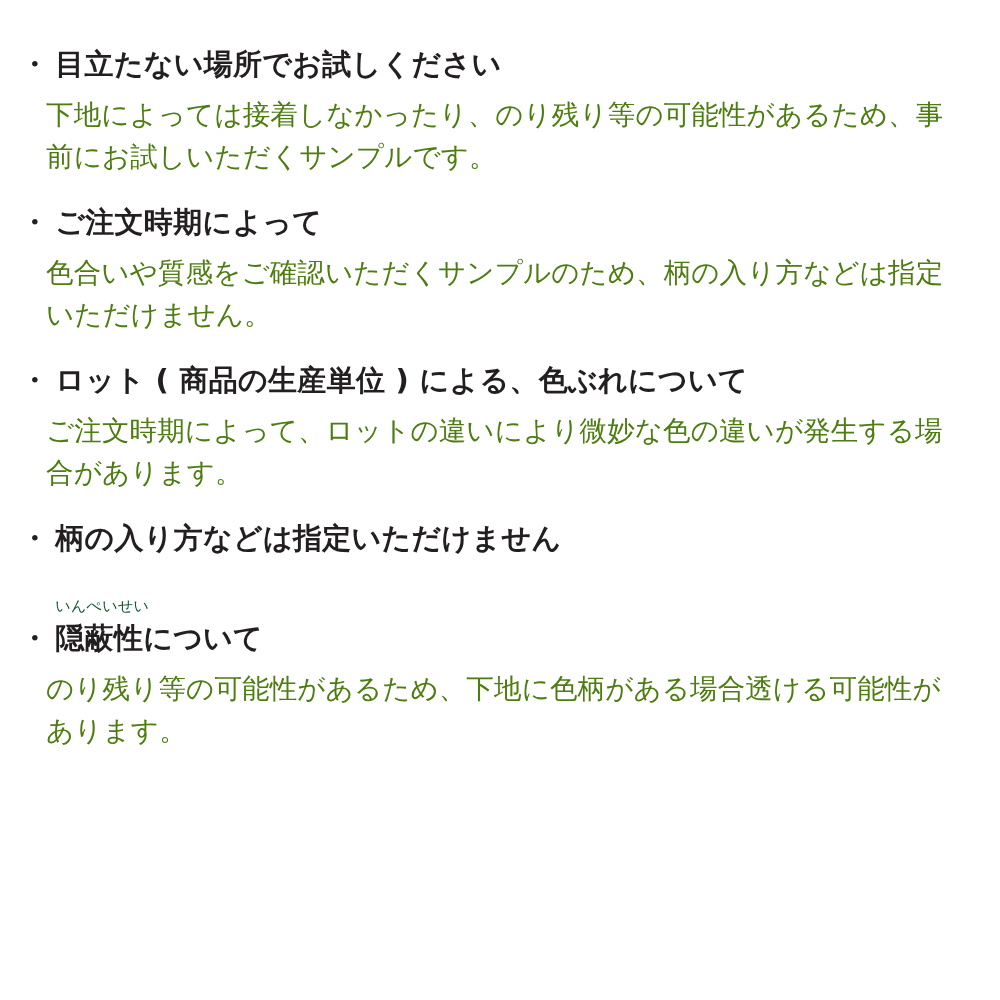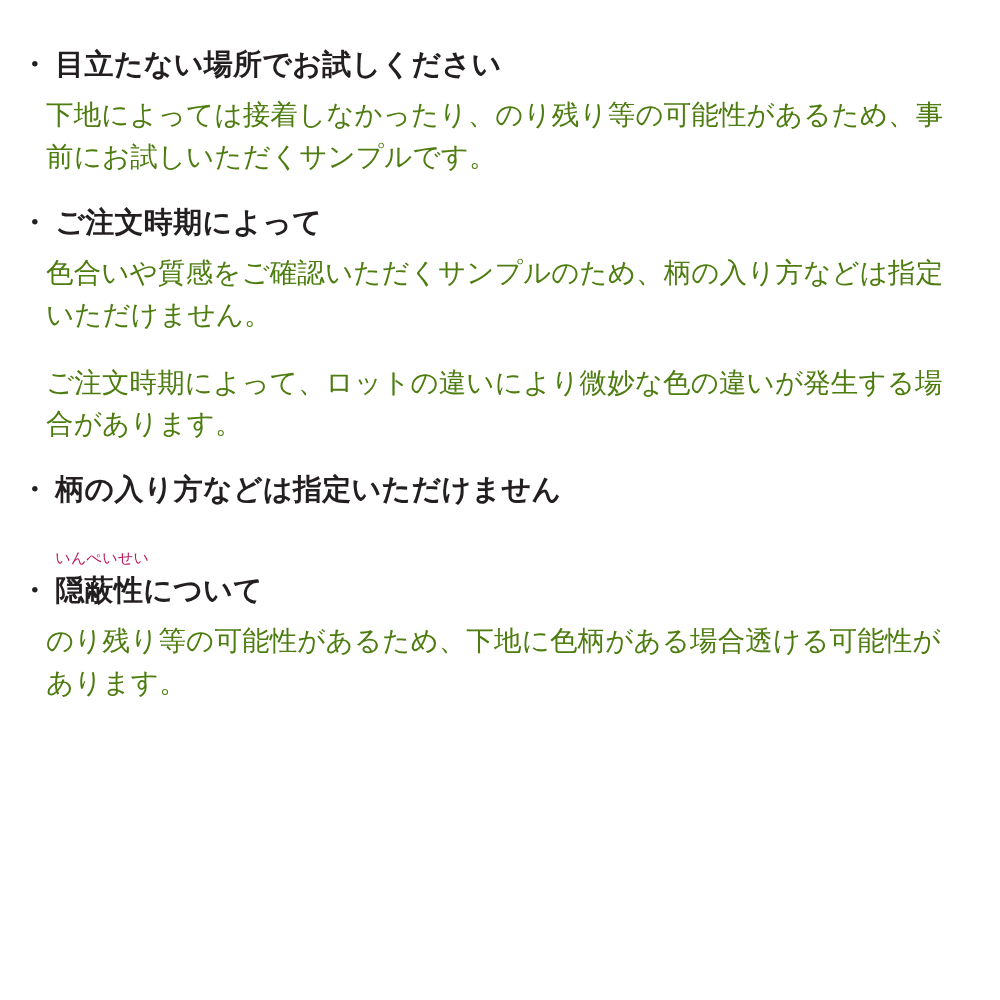--- a/index.html
+++ b/index.html
@@ -58,21 +58,21 @@
   .ruby-text {
     position: absolute;
     top: -21px;
     left: 0;
     width: 100%;
     text-align: center;
     font-size: 15px;
     font-weight: 400;
     line-height: 1;
     letter-spacing: 0.02em;
-    color: #be185d;
+    color: #14532d;
     white-space: nowrap;
   }
   .with-ruby {
     margin-top: 22px;
   }
   .spacer-lg { height: 16px; }
 </style>
 </head>
 <body>
 
@@ -82,20 +82,21 @@
     <h2 class="note-heading"><span class="bullet">・</span><span>目立たない場所でお試しください</span></h2>
     <p class="note-body">下地によっては接着しなかったり、のり残り等の可能性があるため、事前にお試しいただくサンプルです。</p>
   </div>
 
   <div class="note-block">
     <h2 class="note-heading"><span class="bullet">・</span><span>ご注文時期によって</span></h2>
     <p class="note-body">色合いや質感をご確認いただくサンプルのため、柄の入り方などは指定いただけません。</p>
   </div>
 
   <div class="note-block">
+    <h2 class="note-heading"><span class="bullet">・</span><span>ロット ( 商品の生産単位 ) による、色ぶれについて</span></h2>
     <p class="note-body">ご注文時期によって、ロットの違いにより微妙な色の違いが発生する場合があります。</p>
   </div>
 
   <div class="note-block">
     <h2 class="note-heading"><span class="bullet">・</span><span>柄の入り方などは指定いただけません</span></h2>
   </div>
 
   <div class="spacer-lg"></div>
 
   <div class="note-block with-ruby">

